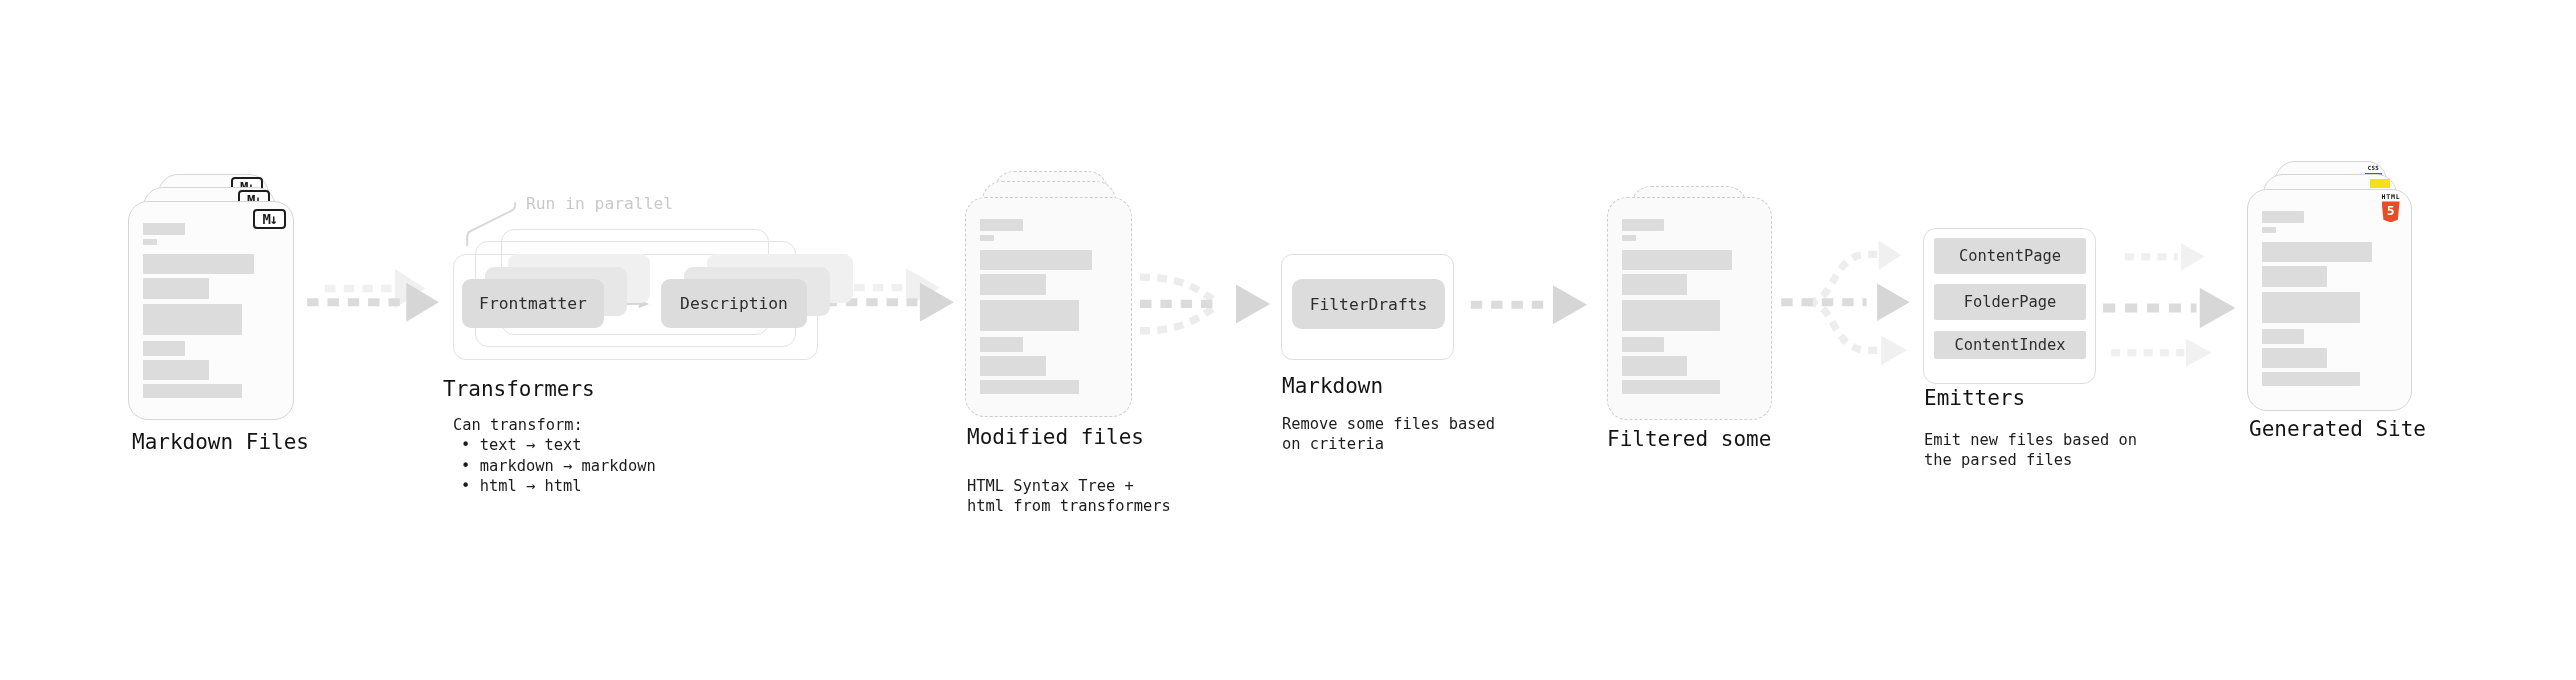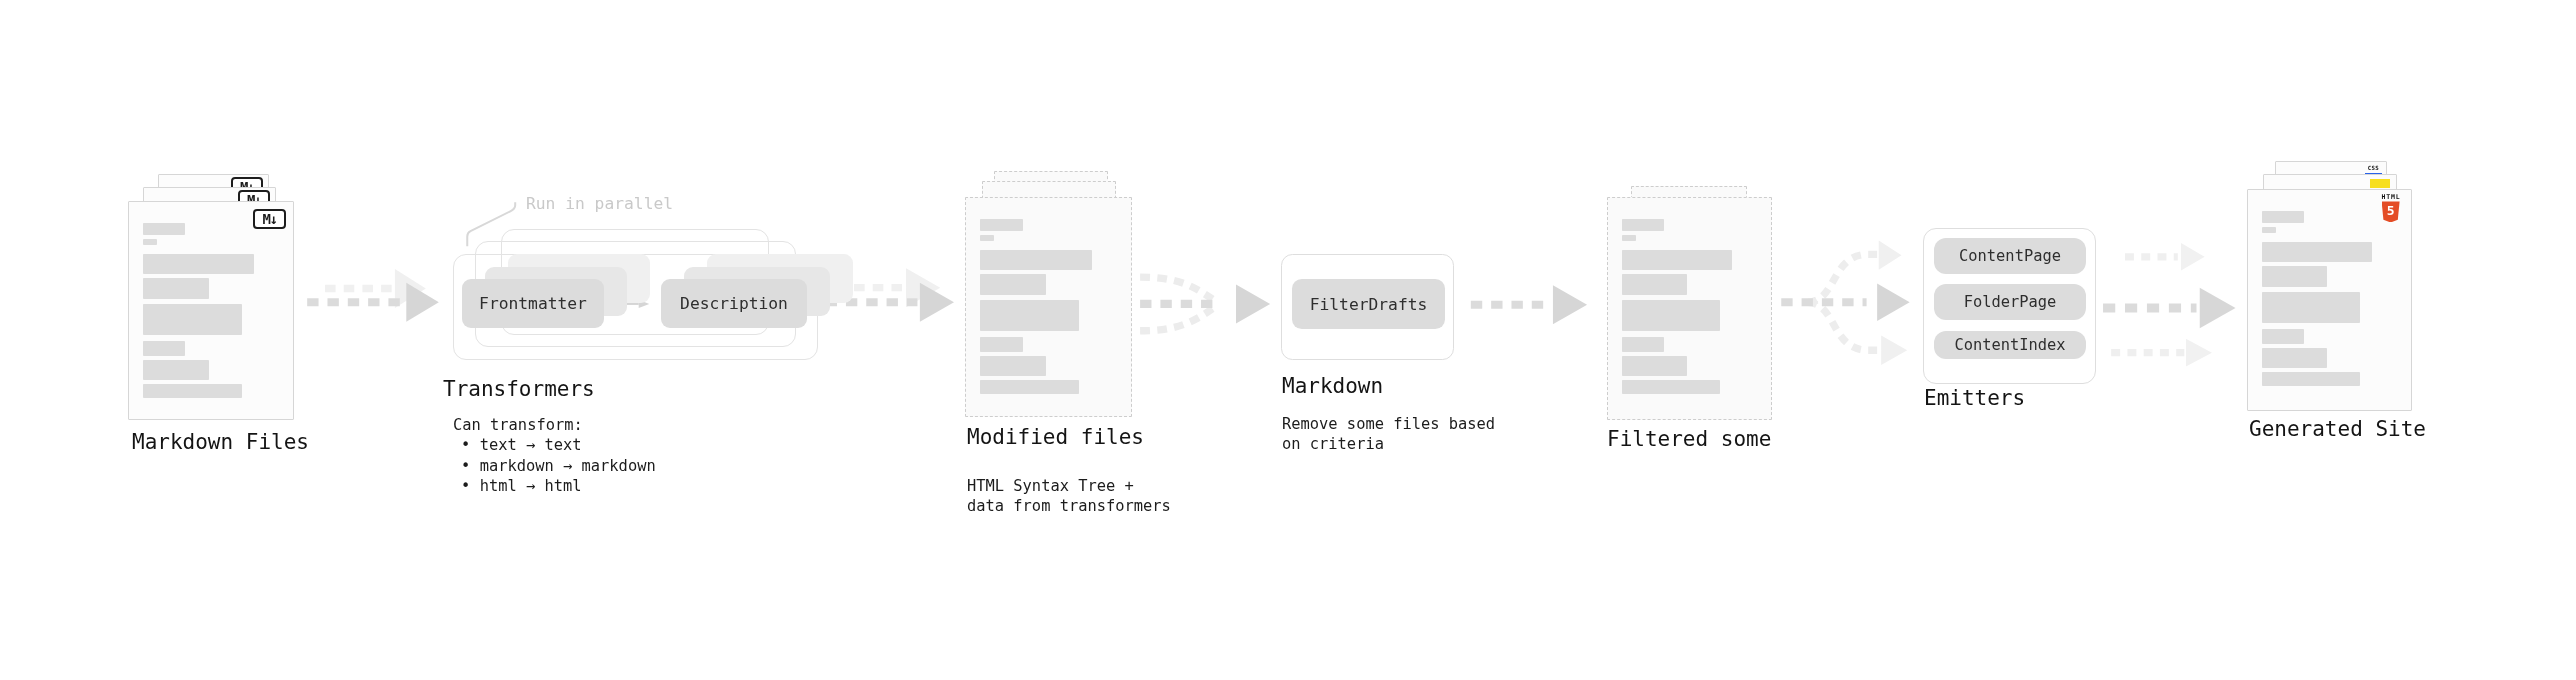--- a/index.html
+++ b/index.html
@@ -3,21 +3,21 @@
 <meta charset="utf-8">
 <style>
   html,body{margin:0;padding:0;background:#ffffff;}
   #canvas{
     position:relative;width:2576px;height:681px;background:#ffffff;overflow:hidden;
     font-family:"DejaVu Sans Mono","Liberation Mono",monospace;color:#1a1a1a;
   }
   #arrow-layer{position:absolute;left:0;top:0;z-index:1;}
 
   
-  .card{position:absolute;box-sizing:border-box;background:#fcfcfc;border:1.6px solid #d6d6d6;border-radius:1px;}
+  .card{position:absolute;box-sizing:border-box;background:#fcfcfc;border:1.6px solid #d6d6d6;border-radius:20px;}
   .card.dashed{background:#fafafa;border:1.6px dashed #cdcdcd;}
   .z1{z-index:2}.z2{z-index:3}.z3{z-index:4}
 
   
   .bars{position:absolute;left:14px;top:21px;right:13px;}
   .b{background:#dcdcdc;border-radius:0.8px;}
   .b1{width:31%;height:12.2px;}
   .b2{width:10%;height:5.7px;margin-top:4.1px;}
   .b3{width:81%;height:20.3px;margin-top:9px;}
   .b4{width:48%;height:20.3px;margin-top:4.1px;}
@@ -42,21 +42,21 @@
   .css-badge{position:absolute;top:3.3px;right:4.1px;width:17px;text-align:center;
     font-size:5.7px;line-height:6.5px;font-weight:bold;color:#111;
     border-bottom:2.4px solid #2862e9;padding-bottom:0.8px;letter-spacing:0.4px;}
 
   
   .frame{position:absolute;box-sizing:border-box;border:1.6px solid #e3e3e3;border-radius:13px;background:transparent;}
   .pill{position:absolute;box-sizing:border-box;background:#dcdcdc;border-radius:9px;
     display:flex;align-items:center;justify-content:center;font-size:16.3px;color:#2e2e2e;z-index:6;}
   .pill.ghost1{background:#e7e7e7;z-index:5;}
   .pill.ghost2{background:#f0f0f0;z-index:4;}
-  .pill.emit{font-size:15.4px;border-radius:12px;}
+  .pill.emit{font-size:15.4px;border-radius:2px;}
 
   
   .label{position:absolute;font-size:21px;font-weight:500;line-height:26px;color:#141414;white-space:nowrap;z-index:7;}
   .desc{position:absolute;font-size:15.4px;line-height:20.3px;color:#1c1c1c;white-space:nowrap;z-index:7;}
   .desc .bullet{margin-left:8.1px;}
   .note{position:absolute;font-size:16.3px;color:#c9c9c9;white-space:nowrap;z-index:7;}
 </style>
 </head>
 <body>
 
@@ -171,21 +171,21 @@
       <div class="b b4"></div>
       <div class="b b5"></div>
       <div class="b b6"></div>
       <div class="b b7"></div>
       <div class="b b8"></div>
     </div>
   </div>
   <div class="label" style="left:967px;top:424px;">Modified files</div>
   <div class="desc" style="left:967px;top:466px;margin-top:10px;">
     <div>HTML Syntax Tree +</div>
-    <div>data from transformers</div>
+    <div>html from transformers</div>
   </div>
 
   <div class="frame" style="left:1281px;top:254px;width:173px;height:106px;border-color:#dedede;border-radius:11.4px;"></div>
   <div class="pill" style="left:1292px;top:279px;width:153px;height:50px;border-radius:9.8px;">FilterDrafts</div>
   <div class="label" style="left:1282px;top:373px;">Markdown</div>
   <div class="desc" style="left:1282px;top:414px;">
     <div>Remove some files based</div>
     <div>on criteria</div>
   </div>
 
@@ -202,20 +202,24 @@
       <div class="b b8"></div>
     </div>
   </div>
   <div class="label" style="left:1607px;top:426px;">Filtered some</div>
 
   <div class="frame" style="left:1923px;top:228px;width:173px;height:156px;border-color:#dedede;"></div>
   <div class="pill emit" style="left:1934px;top:238px;width:152px;height:36px;">ContentPage</div>
   <div class="pill emit" style="left:1934px;top:284px;width:152px;height:36px;">FolderPage</div>
   <div class="pill emit" style="left:1934px;top:331px;width:152px;height:28px;">ContentIndex</div>
   <div class="label" style="left:1924px;top:385px;">Emitters</div>
+  <div class="desc" style="left:1924px;top:430px;">
+    <div>Emit new files based on</div>
+    <div>the parsed files</div>
+  </div>
 
   <div class="card z1" style="left:2275px;top:161px;width:112px;height:57px;">
     <div class="css-badge">CSS</div>
   </div>
   <div class="card z2" style="left:2263px;top:174px;width:134px;height:61px;">
     <div class="js-badge"></div>
   </div>
   <div class="card z3" style="left:2247px;top:189px;width:165px;height:222px;">
     <div class="html5-logo">
       <div class="html5-word">HTML</div>

